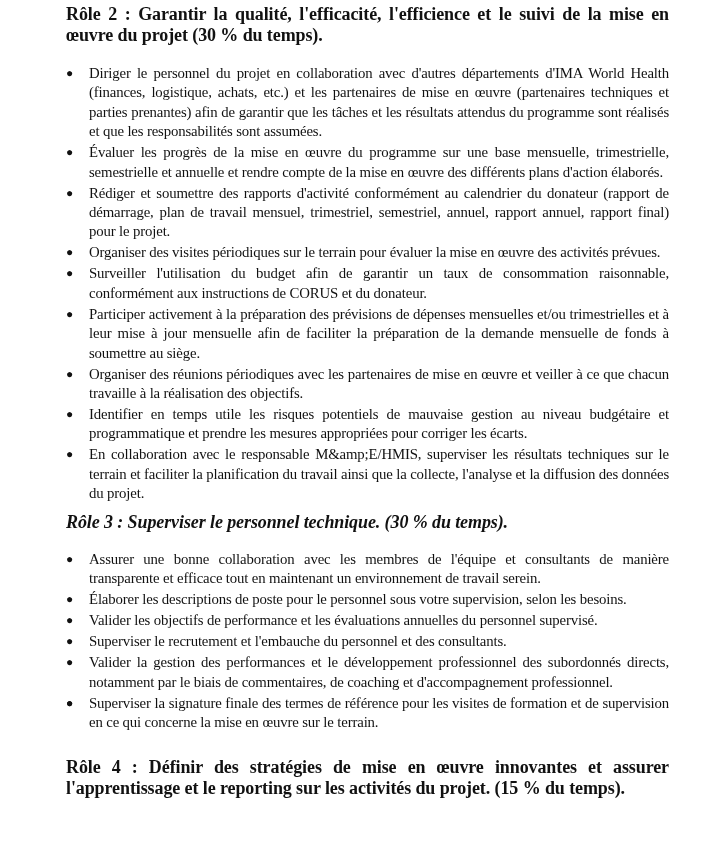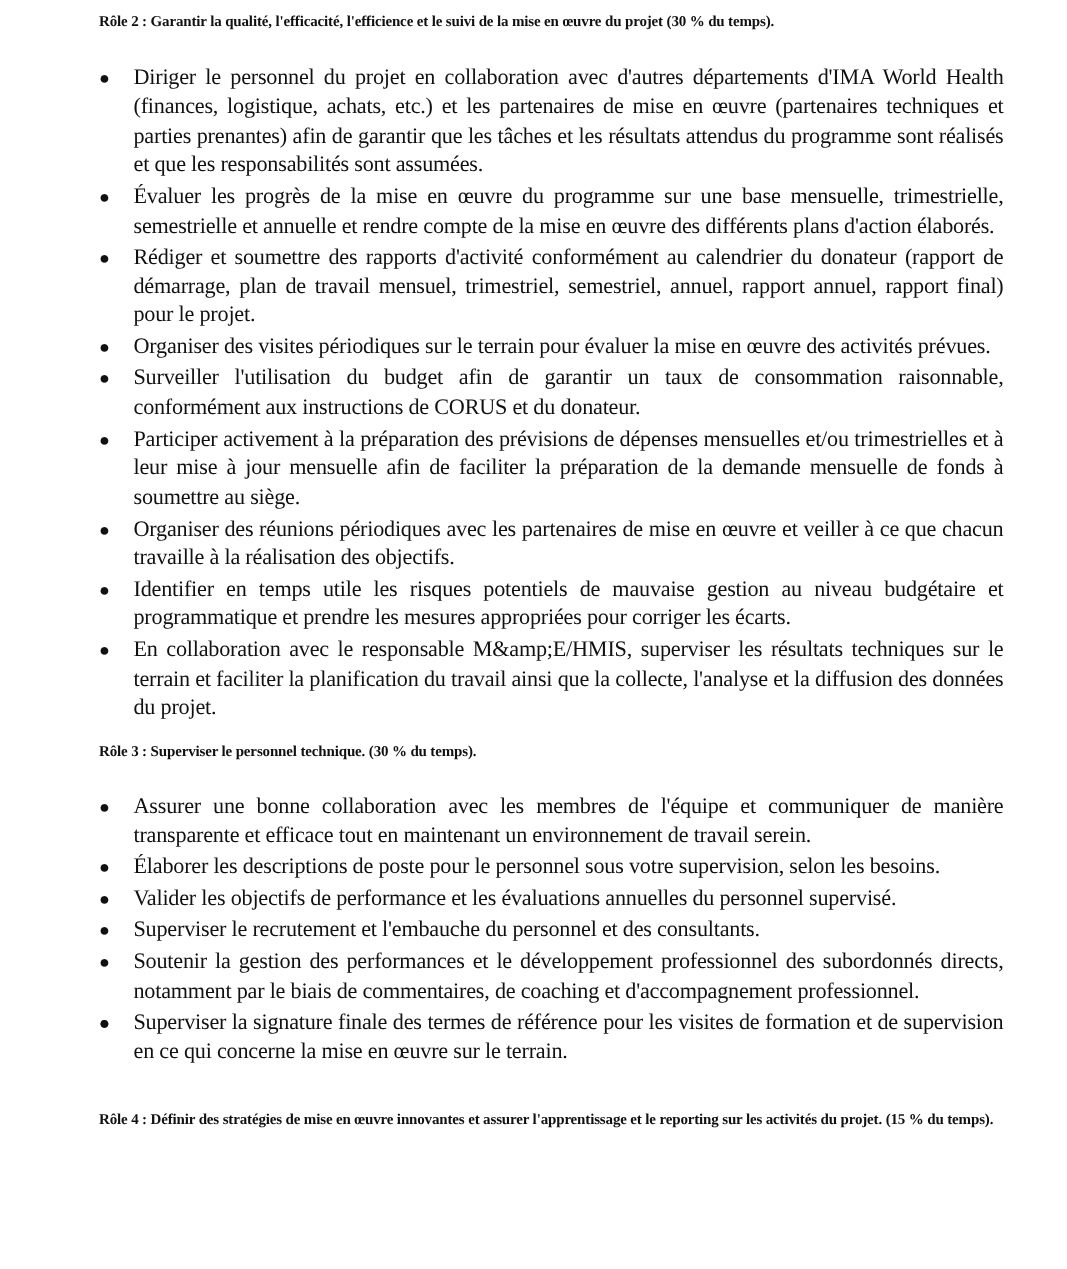--- a/index.html
+++ b/index.html
@@ -1,24 +1,24 @@
 <!DOCTYPE html>
 <html><head>
 <meta charset="utf-8">
 <style>
   html, body { margin: 0; padding: 0; background: #ffffff; }
   body { width: 711px; height: 846px; overflow: hidden; font-family: "Liberation Serif", "DejaVu Serif", serif; color: #111; }
   .page { position: absolute; left: 66px; top: 0; width: 603px; }
-  .role-heading { font-weight: bold; font-size: 10px; line-height: 21px; margin: 0; text-align: justify; letter-spacing: -0.1px; }
+  .role-heading { font-weight: bold; font-size: 18px; line-height: 21px; margin: 0; text-align: justify; letter-spacing: -0.1px; }
   #role2-heading { padding-top: 4px; }
   ul { list-style: none; margin: 0; padding: 0; }
   li { position: relative; padding-left: 23px; font-size: 14.8px; line-height: 19.4px; text-align: justify; margin-bottom: 1.6px; letter-spacing: -0.15px; }
   li .bullet { position: absolute; left: 0; top: 0; font-size: 12px; }
   .list-role2 { margin-top: 18px; }
-  #role3-heading { margin-top: 8px; }
+  #role3-heading { margin-top: 8px; font-style: italic; }
   .list-role3 { margin-top: 17px; }
   #role4-heading { margin-top: 25px; }
 </style>
 </head>
 <body>
 
 <div class="page">
 
   <p class="role-heading" id="role2-heading">Rôle 2 : Garantir la qualité, l'efficacité, l'efficience et le suivi de la mise en œuvre du projet (30 % du temps).</p>
   <ul class="list-role2">
@@ -28,24 +28,24 @@
     <li><span class="bullet">●</span><span>Organiser des visites périodiques sur le terrain pour évaluer la mise en œuvre des activités prévues.</span></li>
     <li><span class="bullet">●</span><span>Surveiller l'utilisation du budget afin de garantir un taux de consommation raisonnable, conformément aux instructions de CORUS et du donateur.</span></li>
     <li><span class="bullet">●</span><span>Participer activement à la préparation des prévisions de dépenses mensuelles et/ou trimestrielles et à leur mise à jour mensuelle afin de faciliter la préparation de la demande mensuelle de fonds à soumettre au siège.</span></li>
     <li><span class="bullet">●</span><span>Organiser des réunions périodiques avec les partenaires de mise en œuvre et veiller à ce que chacun travaille à la réalisation des objectifs.</span></li>
     <li><span class="bullet">●</span><span>Identifier en temps utile les risques potentiels de mauvaise gestion au niveau budgétaire et programmatique et prendre les mesures appropriées pour corriger les écarts.</span></li>
     <li><span class="bullet">●</span><span>En collaboration avec le responsable M&amp;amp;E/HMIS, superviser les résultats techniques sur le terrain et faciliter la planification du travail ainsi que la collecte, l'analyse et la diffusion des données du projet.</span></li>
   </ul>
 
   <p class="role-heading" id="role3-heading">Rôle 3 : Superviser le personnel technique. (30 % du temps).</p>
   <ul class="list-role3">
-    <li><span class="bullet">●</span><span>Assurer une bonne collaboration avec les membres de l'équipe et communiquer de manière transparente et efficace tout en maintenant un environnement de travail serein.</span></li>
+    <li><span class="bullet">●</span><span>Assurer une bonne collaboration avec les membres de l'équipe et consultants de manière transparente et efficace tout en maintenant un environnement de travail serein.</span></li>
     <li><span class="bullet">●</span><span>Élaborer les descriptions de poste pour le personnel sous votre supervision, selon les besoins.</span></li>
     <li><span class="bullet">●</span><span>Valider les objectifs de performance et les évaluations annuelles du personnel supervisé.</span></li>
     <li><span class="bullet">●</span><span>Superviser le recrutement et l'embauche du personnel et des consultants.</span></li>
-    <li><span class="bullet">●</span><span>Soutenir la gestion des performances et le développement professionnel des subordonnés directs, notamment par le biais de commentaires, de coaching et d'accompagnement professionnel.</span></li>
+    <li><span class="bullet">●</span><span>Valider la gestion des performances et le développement professionnel des subordonnés directs, notamment par le biais de commentaires, de coaching et d'accompagnement professionnel.</span></li>
     <li><span class="bullet">●</span></li>
     <li><span class="bullet">●</span><span>Superviser la signature finale des termes de référence pour les visites de formation et de supervision en ce qui concerne la mise en œuvre sur le terrain.</span></li>
   </ul>
 
   <p class="role-heading" id="role4-heading">Rôle 4 : Définir des stratégies de mise en œuvre innovantes et assurer l'apprentissage et le reporting sur les activités du projet. (15 % du temps).</p>
 
 </div>
 
 </body></html>

